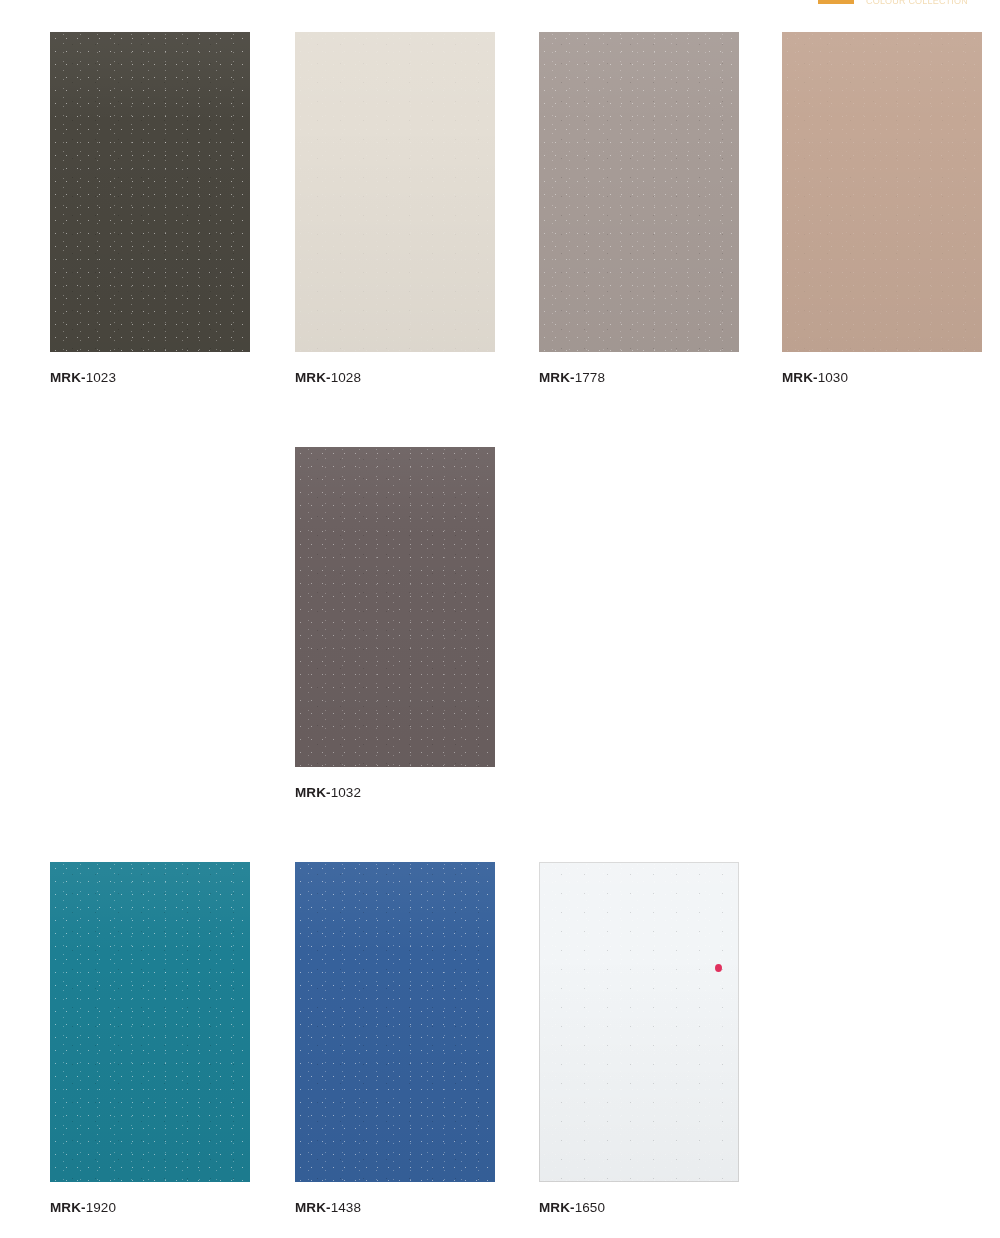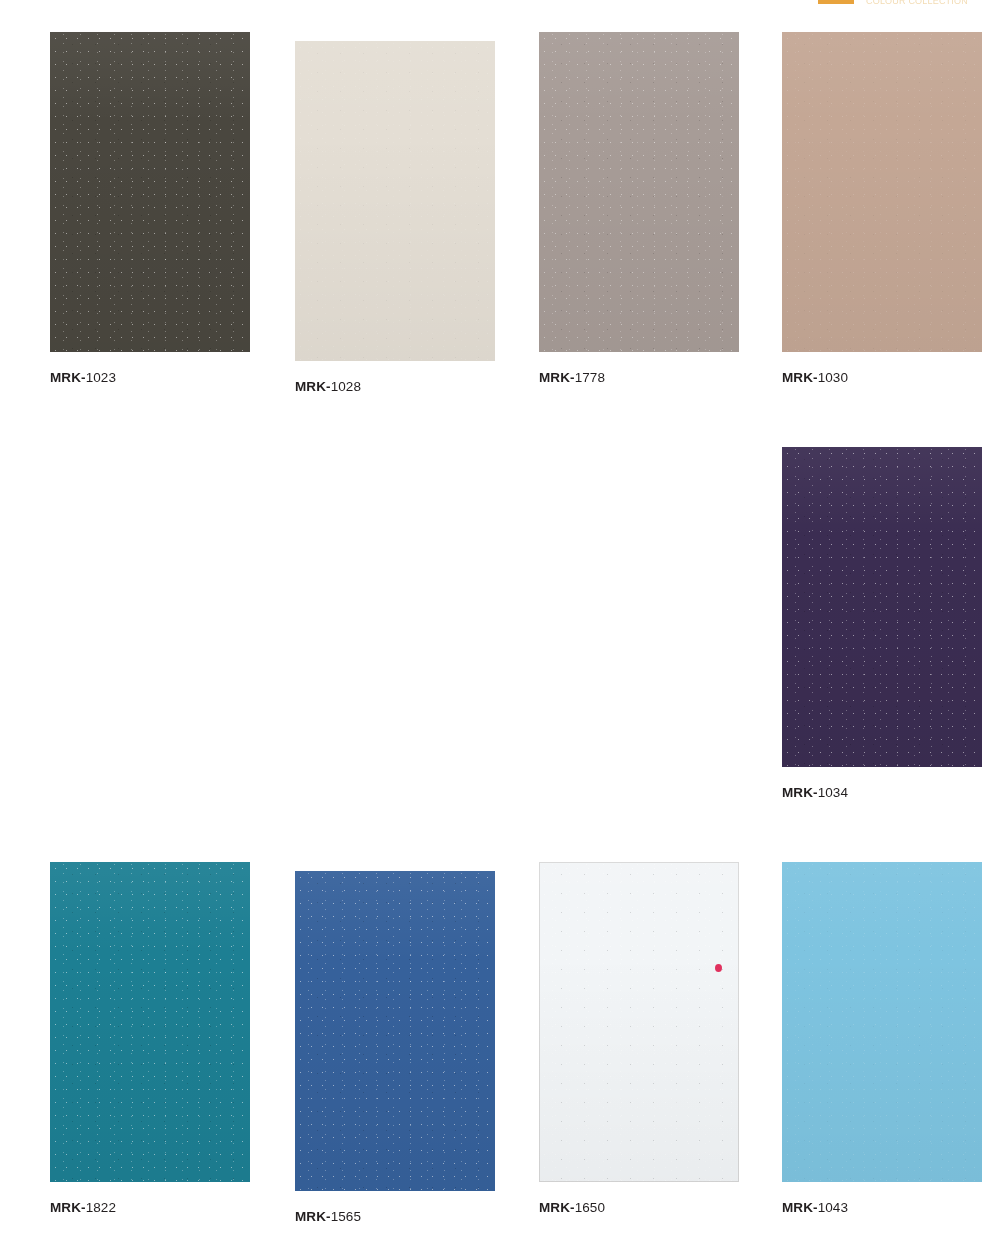--- a/index.html
+++ b/index.html
@@ -57,21 +57,21 @@
     position: relative;
     height: 415px;
   }
   .swatch-cell {
     position: absolute;
     top: 0;
     width: 200px;
     padding-left: 8px;
   }
   .swatch-cell.col-0 { left: 0px; }
-  .swatch-cell.col-1 { left: 245px; margin-top: 9px; }
+  .swatch-cell.col-1 { left: 245px; }
   .swatch-cell.col-2 { left: 489px; }
   .swatch-cell.col-3 { left: 732px; }
 
   .swatch-chip {
     position: relative;
     width: 200px;
     height: 320px;
     overflow: hidden;
     background-color: #888;
   }
@@ -152,38 +152,34 @@
       <div class="swatch-cell col-2">
         <div class="swatch-chip" style="background-color: rgb(167, 156, 151);"></div>
         <div class="swatch-label"><span class="code-prefix">MRK-</span><span class="code-number">1778</span></div>
       </div>
       <div class="swatch-cell col-3">
         <div class="swatch-chip low-speckle" style="background-color: rgb(196, 167, 149);"></div>
         <div class="swatch-label"><span class="code-prefix">MRK-</span><span class="code-number">1030</span></div>
       </div>
     </div>
     <div class="swatch-row">
-      <div class="swatch-cell col-3">
-        <div class="swatch-chip high-speckle" style="background-color: rgb(59, 45, 82);"></div>
-        <div class="swatch-label"><span class="code-prefix">MRK-</span><span class="code-number">1034</span></div>
+      <div class="swatch-cell col-1">
+        <div class="swatch-chip" style="background-color: rgb(107, 96, 96);"></div>
+        <div class="swatch-label"><span class="code-prefix">MRK-</span><span class="code-number">1032</span></div>
       </div>
     </div>
     <div class="swatch-row">
       <div class="swatch-cell col-0">
         <div class="swatch-chip high-speckle" style="background-color: rgb(29, 127, 147);"></div>
-        <div class="swatch-label"><span class="code-prefix">MRK-</span><span class="code-number">1822</span></div>
+        <div class="swatch-label"><span class="code-prefix">MRK-</span><span class="code-number">1920</span></div>
       </div>
       <div class="swatch-cell col-1">
         <div class="swatch-chip high-speckle" style="background-color: rgb(54, 97, 155);"></div>
-        <div class="swatch-label"><span class="code-prefix">MRK-</span><span class="code-number">1565</span></div>
+        <div class="swatch-label"><span class="code-prefix">MRK-</span><span class="code-number">1438</span></div>
       </div>
       <div class="swatch-cell col-2">
         <div class="swatch-chip has-border" style="background-color: rgb(242, 245, 247);">
           <span class="defect-dot" style="background: rgb(224, 49, 94); left: 176px; top: 102px;"></span>
         </div>
         <div class="swatch-label"><span class="code-prefix">MRK-</span><span class="code-number">1650</span></div>
       </div>
-      <div class="swatch-cell col-3">
-        <div class="swatch-chip low-speckle" style="background-color: rgb(126, 196, 224);"></div>
-        <div class="swatch-label"><span class="code-prefix">MRK-</span><span class="code-number">1043</span></div>
-      </div>
     </div>
   </div>
 
 </body></html>

